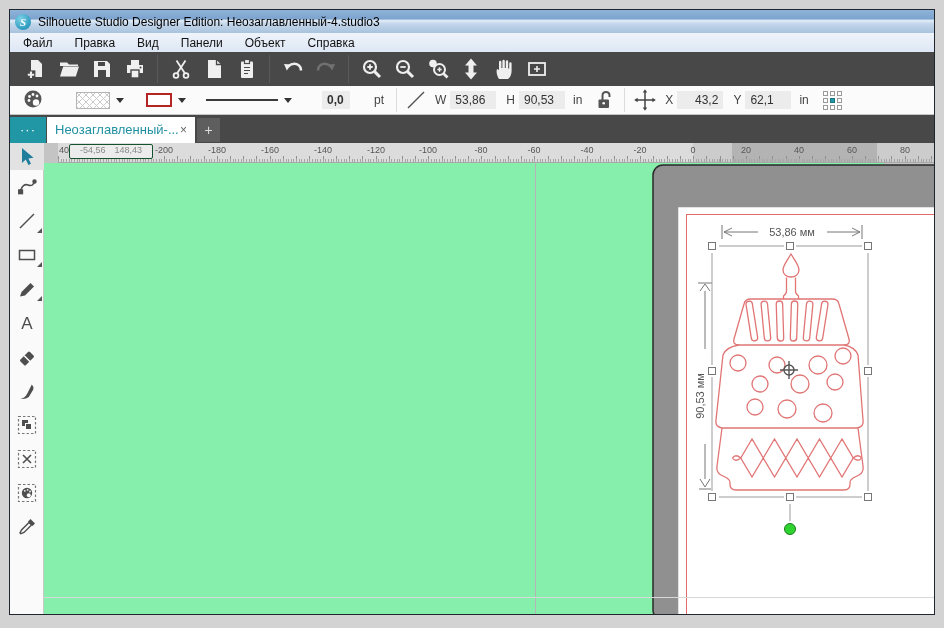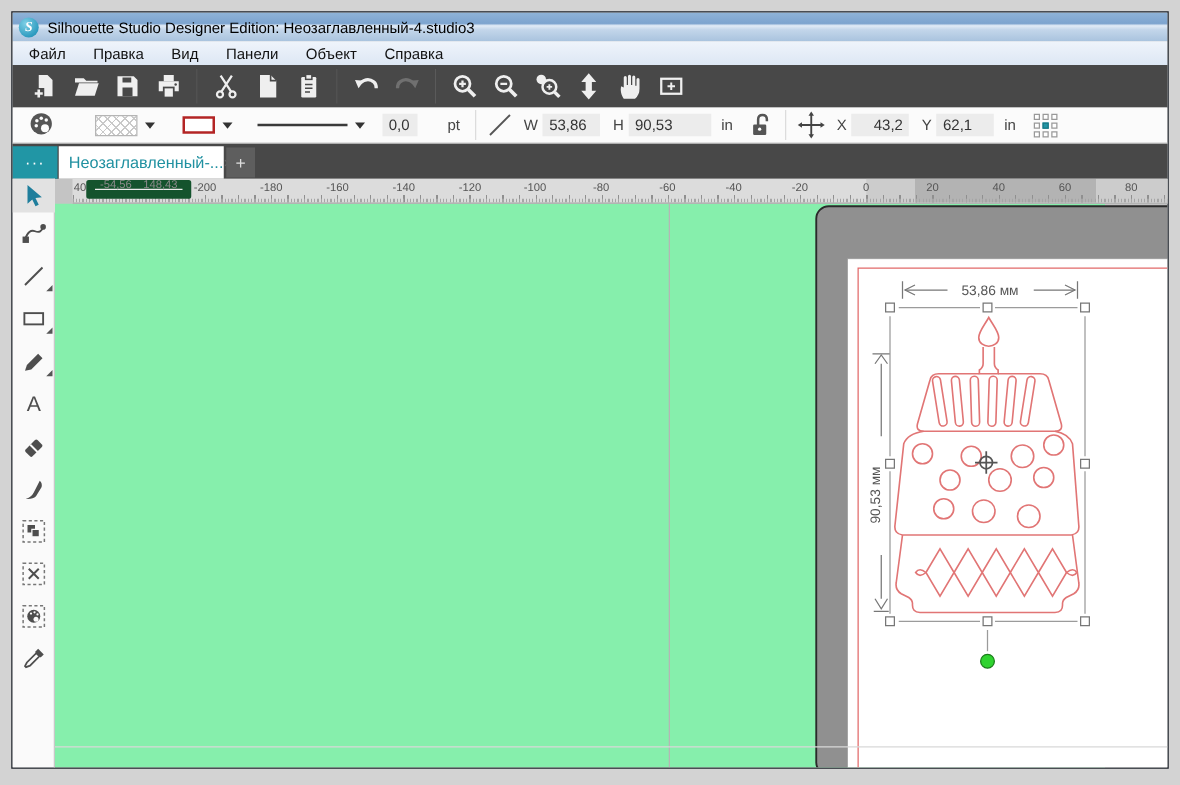--- a/index.html
+++ b/index.html
@@ -37,42 +37,42 @@
   .redswatch { width:26px; height:14px; background:#fff; border:2px solid #b32424; }
   .linestyle { width:72px; height:2px; background:#3a3a3a; }
   .gridicon { display:grid; grid-template-columns:repeat(3,5px); grid-template-rows:repeat(3,5px); gap:2px; }
   .gridicon i { background:#fff; border:1px solid #999; }
   .gridicon i.c { background:#2196a5; border:1px solid #187784; }
 
   
   .tabbar { height:28px; flex:0 0 28px; background:#484848; display:flex; align-items:center; }
   .more-btn { width:36px; height:26px; background:#2196a5; color:#fff; font-size:13px; letter-spacing:1px;
     display:flex; align-items:center; justify-content:center; margin-top:1px; }
-  .tab { width:132px; height:26px; background:#fff; margin:1px 0 0 1px; display:flex; align-items:center; padding:0 8px; font-size:13px; color:#2191a1; }
+  .tab { width:148px; height:26px; background:#fff; margin:1px 0 0 1px; display:flex; align-items:center; padding:0 8px; font-size:13px; color:#2191a1;justify-content:flex-end; }
   .tab .close { margin-left:auto; color:#666; font-size:12px; }
   .newtab { width:23px; height:24px; background:#5e5e5e; color:#ddd; font-size:14px; display:flex; align-items:center; justify-content:center; margin:2px 0 0 2px; }
 
   
   .workspace { flex:1; position:relative; }
   .toolcol { position:absolute; left:0; top:0; width:34px; height:471px; background:#fafafa; border-right:1px solid #c8c8c8; z-index:3;
     display:flex; flex-direction:column; align-items:center; }
   .tool { width:34px; height:34px; display:flex; align-items:center; justify-content:center; position:relative; }
   .tool.first { height:27px; }
   .tool.selected { background:#e2e2e2; }
   .tool .fly { position:absolute; right:2px; bottom:5px; width:0; height:0; border-left:5px solid transparent; border-bottom:5px solid #555; }
 
   .ruler { position:absolute; left:48px; top:0; width:890px; height:20px; background:#dcdcdc; border-bottom:1px solid #a8a8a8; overflow:hidden; z-index:2; }
   .rband { position:absolute; top:0; height:20px; }
   .rl { position:absolute; top:2px; font-size:9px; color:#555; transform:translateX(-50%); }
   .ticks-minor { position:absolute; bottom:0; left:0; width:100%; height:3px;
     background:repeating-linear-gradient(90deg,#a6a6a6 0 1px,transparent 1px 2.646px); }
   .ticks-major { position:absolute; bottom:0; left:0; width:100%; height:6px;
     background:repeating-linear-gradient(90deg,#8f8f8f 0 1px,transparent 1px 13.23px); }
-  .coordbox { position:absolute; left:11px; top:1px; width:84px; height:15px; background:#ececec; border:7px solid #14532d; border-radius:2px;
-    display:flex; align-items:flex-end; justify-content:center; gap:9px; font-size:9px; color:#8a8a8a; z-index:3; }
+  .coordbox { position:absolute; left:11px; top:1px; width:84px; height:15px; background:#ececec; border:1px solid #14532d; border-radius:2px;
+    display:flex; align-items:flex-start; justify-content:center; gap:9px; font-size:9px; color:#8a8a8a; z-index:3; }
   .corner-num { position:absolute; left:1px; top:2px; font-size:9px; color:#555; z-index:1; }
 
   .canvas { position:absolute; left:34px; top:20px; width:840px; height:451px; background:#86efac; }
   svg text { font-family:"Liberation Sans", sans-serif; }
 </style>
 </head>
 <body>
 
 <div class="frame">
 <div class="app">
@@ -211,30 +211,30 @@
             <circle cx="11" cy="6.5" r="1.4" fill="#fbfbfb"></circle>
             <circle cx="15" cy="8" r="1.4" fill="#fbfbfb"></circle>
             <circle cx="7" cy="12.5" r="1.4" fill="#fbfbfb"></circle>
           </svg></div>
     <div style="margin-left:22px;" class="hatch"></div>
     <div class="dd"></div>
     <div style="margin-left:22px;" class="redswatch"></div>
     <div class="dd"></div>
     <div style="margin-left:20px;" class="linestyle"></div>
     <div class="dd"></div>
-    <input class="field" style="width: 28px; margin-left: 14px;" value="0,0">
+    <input class="field" style="width: 28px; margin-left: 30px; font-weight: bold;" value="0,0">
     <span class="lbl" style="margin-left:24px;">pt</span>
     <div class="tb2-sep"></div>
     <svg width="22" height="22" viewBox="0 0 22 22">
           <line x1="3" y1="19" x2="19" y2="3" stroke="#555" stroke-width="1.5"></line>
         </svg>
     <span class="lbl" style="margin-left:8px;">W</span>
     <input class="field" style="width: 46px;" value="53,86">
     <span class="lbl" style="margin-left:10px;">H</span>
-    <input class="field" style="width: 66px;" value="90,53">
+    <input class="field" style="width: 46px;" value="90,53">
     <span class="lbl" style="margin-left:8px;">in</span>
     <div style="margin-left:6px;"><svg width="24" height="24" viewBox="0 0 24 24">
             <path d="M10.5,13 V8.5 Q10.5,5 14,5 Q17.5,5 17.5,8.5 V10" fill="none" stroke="#555" stroke-width="2"></path>
             <rect x="6.5" y="12.5" width="10.5" height="8.5" rx="1" fill="#555"></rect>
             <circle cx="11.7" cy="16.3" r="1.3" fill="#fff"></circle>
           </svg></div>
     <div class="tb2-sep"></div>
     <svg width="24" height="24" viewBox="0 0 24 24">
           <path d="M12,4 V20 M4,12 H20" stroke="#444" stroke-width="1.5"></path>
           <polygon points="12,1.2 9.8,4.6 14.2,4.6" fill="#444"></polygon>

